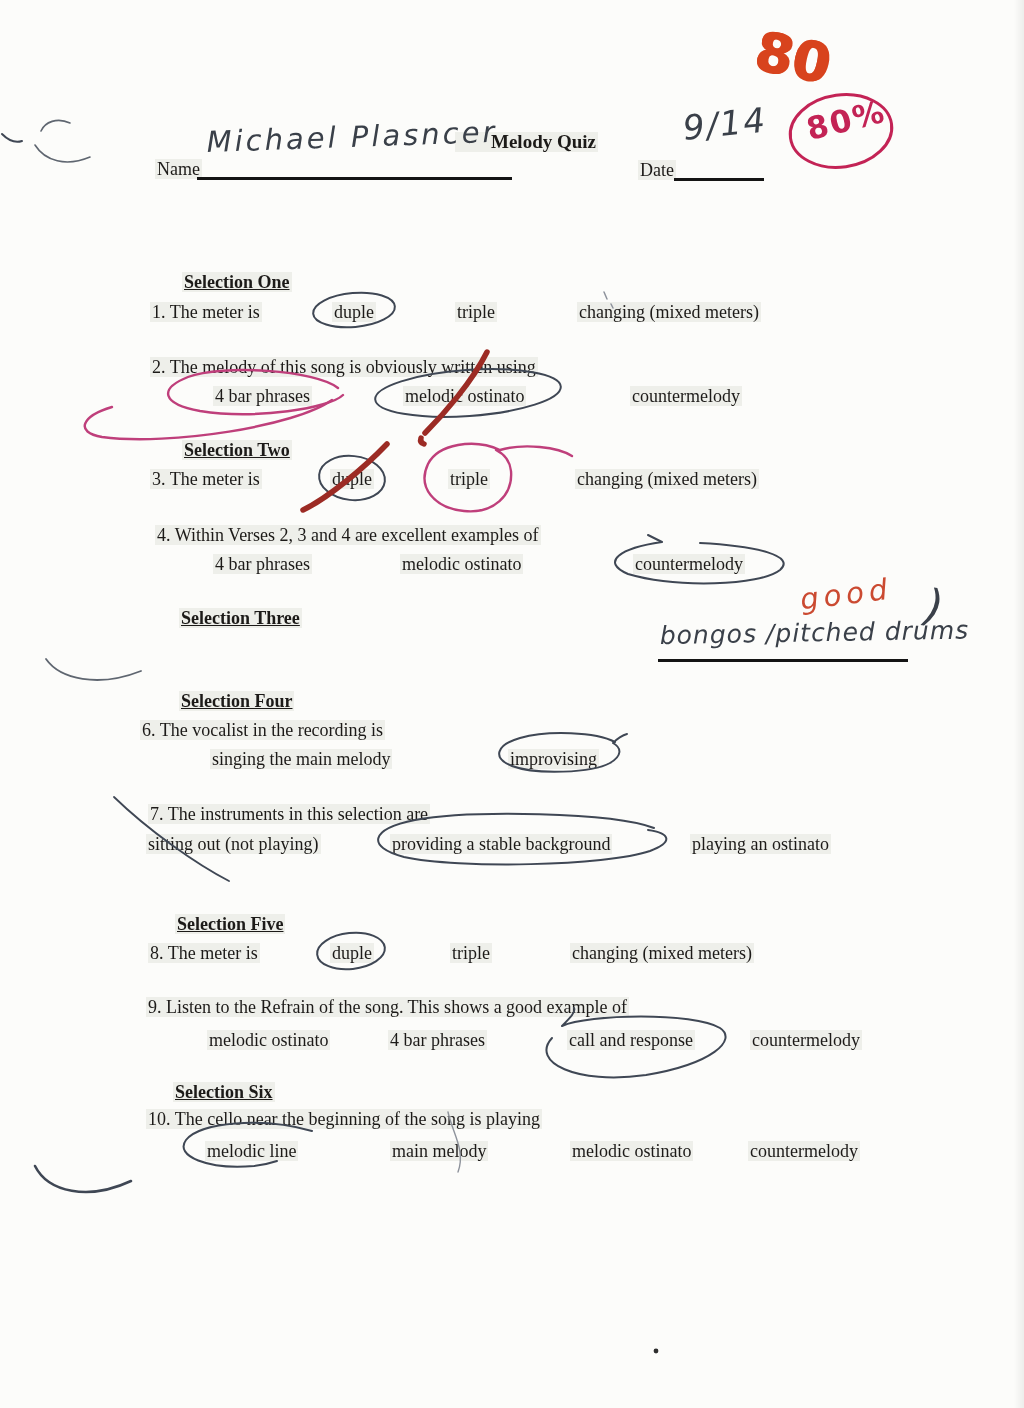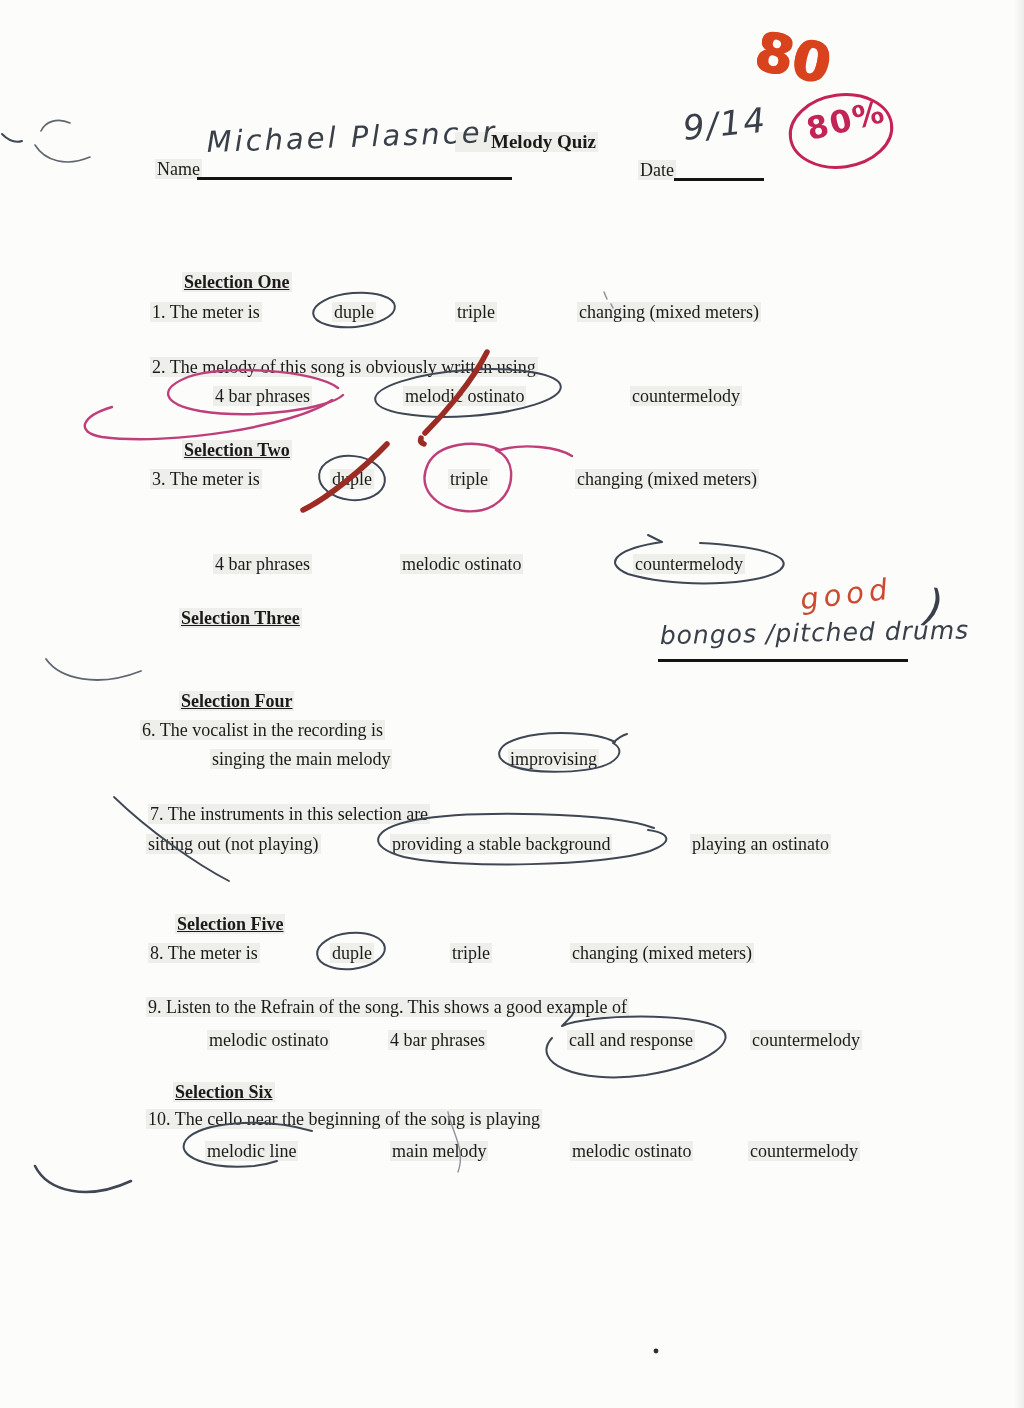--- a/index.html
+++ b/index.html
@@ -52,20 +52,21 @@
   <span class="line pt" style="left:213px;top:386px">4 bar phrases</span>
   <span class="line pt" style="left:403px;top:386px">melodic ostinato</span>
   <span class="line pt" style="left:630px;top:386px">countermelody</span>
 
   <span class="line heading pt" style="left:155px;top:440px">Selection Two</span>
   <span class="line pt" style="left:150px;top:469px">3. The meter is</span>
   <span class="line pt" style="left:330px;top:469px">duple</span>
   <span class="line pt" style="left:448px;top:469px">triple</span>
   <span class="line pt" style="left:575px;top:469px">changing (mixed meters)</span>
 
+  <span class="line pt" style="left:155px;top:525px">4. Within Verses 2, 3 and 4 are excellent examples of</span>
   <span class="line pt" style="left:213px;top:554px">4 bar phrases</span>
   <span class="line pt" style="left:400px;top:554px">melodic ostinato</span>
   <span class="line pt" style="left:633px;top:554px">countermelody</span>
 
   <span class="line heading pt" style="left:152px;top:608px">Selection Three</span>
   <div class="uline" style="left:658px;top:659px;width:250px;height:3px"></div>
   <span class="line hw hw-ans" style="left:660px;top:626px">bongos /pitched drums</span>
   <span class="line hw hw-paren" style="left:926px;top:596px">)</span>
   <span class="line good-note" style="left:800px;top:584px;color:#cb4a31">good</span>
 

